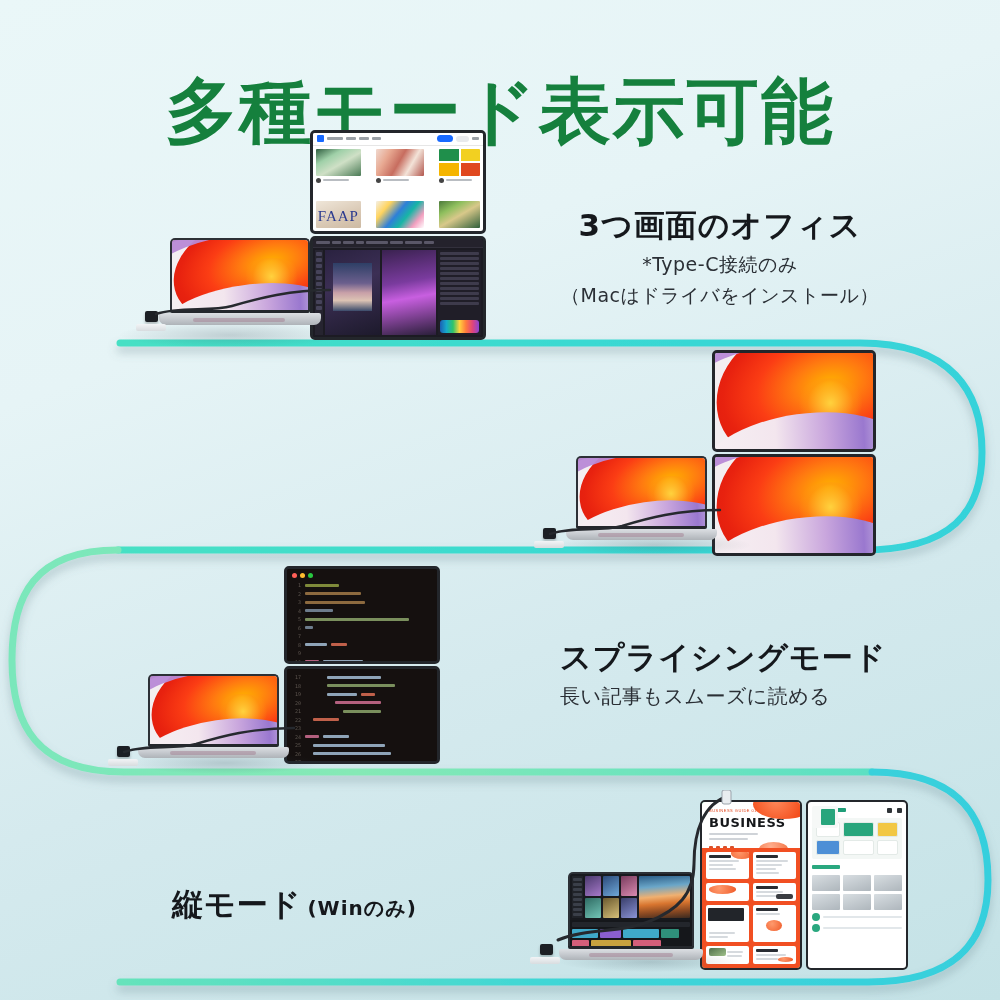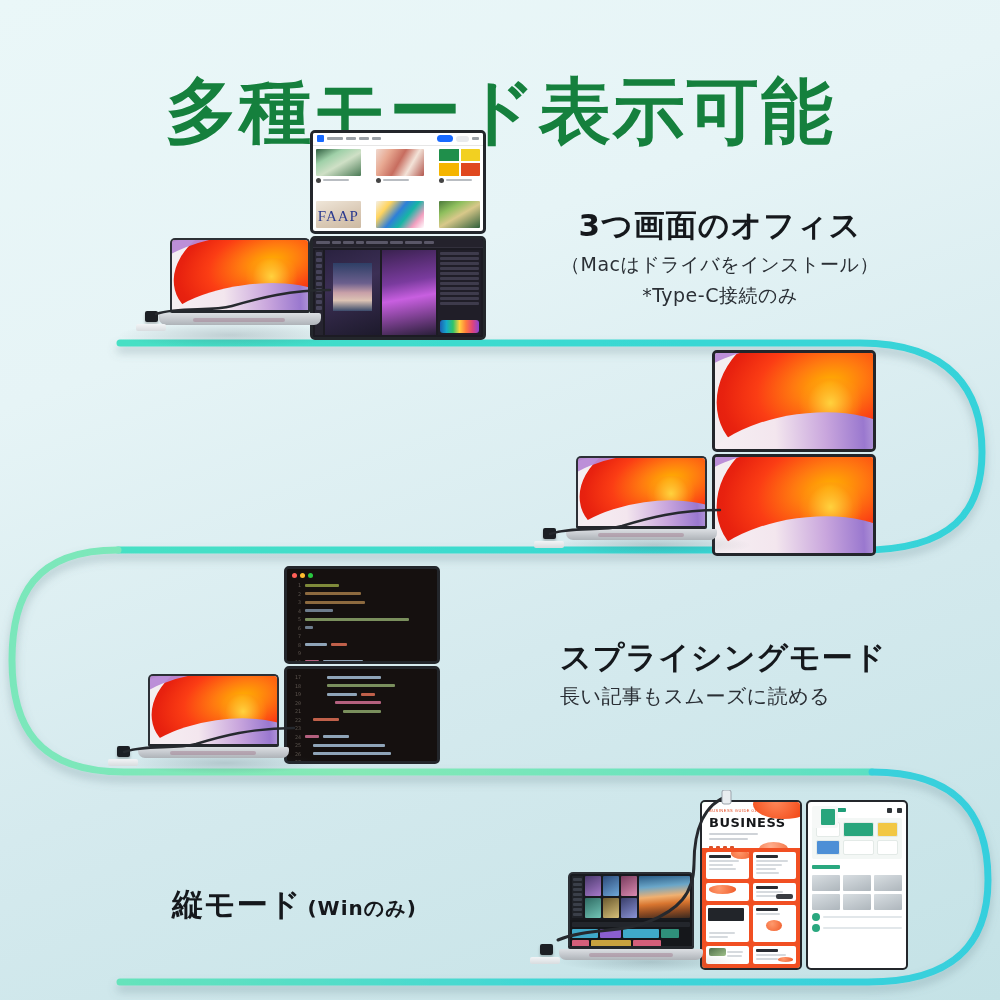--- a/index.html
+++ b/index.html
@@ -400,22 +400,22 @@
     </div>
   </div>
   <div class="adapter" style="left:145px; top:311px;"></div>
   <div class="outlet" style="left:136px; top:324px;"></div>
   <svg class="cable" style="left:140px; top:276px; width:200px; height:50px;" viewBox="0 0 200 50">
     <path d="M 190 14 C 150 14 120 22 92 30 C 70 36 40 30 16 38" fill="none" stroke="#26292e" stroke-width="2.4" stroke-linecap="round"></path>
   </svg>
 
   <div class="txt center" id="t1">
     <div class="head">3つ画面のオフィス</div>
+    <div class="sub">*Type-C接続のみ</div>
     <div class="sub">（Macはドライバをインストール）</div>
-    <div class="sub">*Type-C接続のみ</div>
   </div>
 
 
   <div class="mon" style="left:712px; top:350px; width:164px; height:102px;">
     <div class="scr">
       <div class="wp-swirl">
           <div class="blob-a"></div>
           <div class="glow"></div>
         <div class="arc3"></div>
           <div class="arc2"></div>

